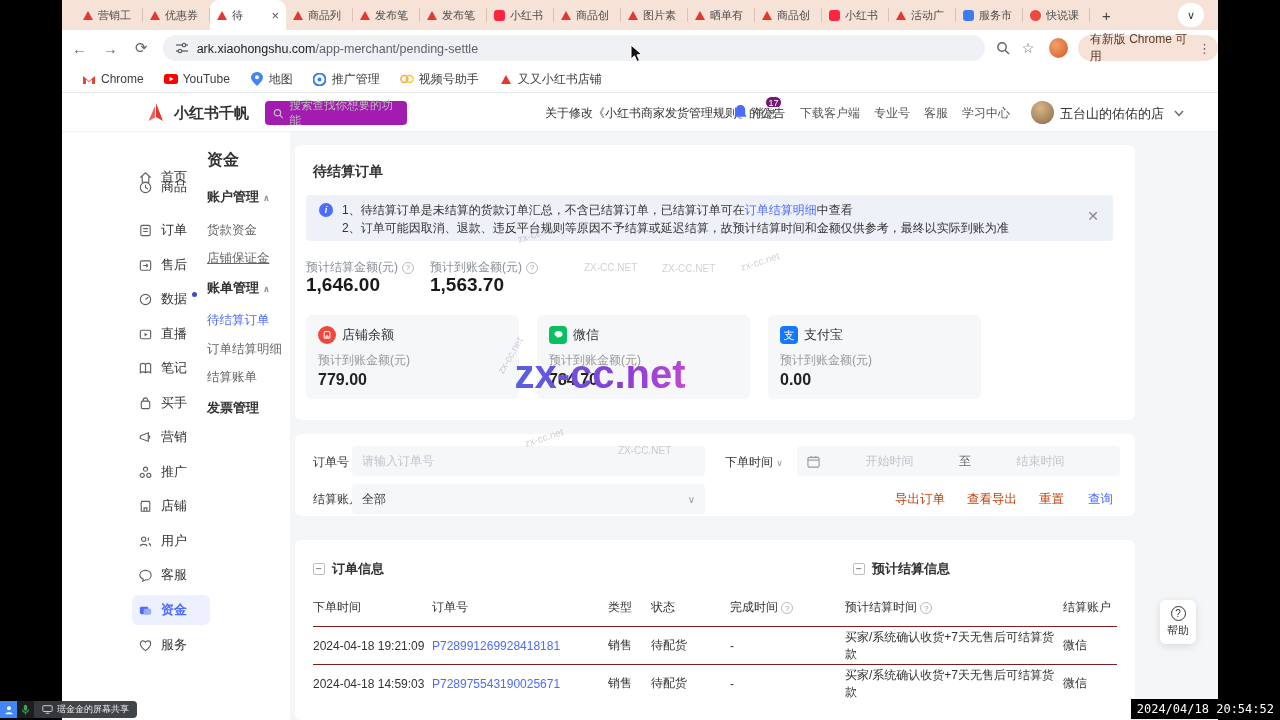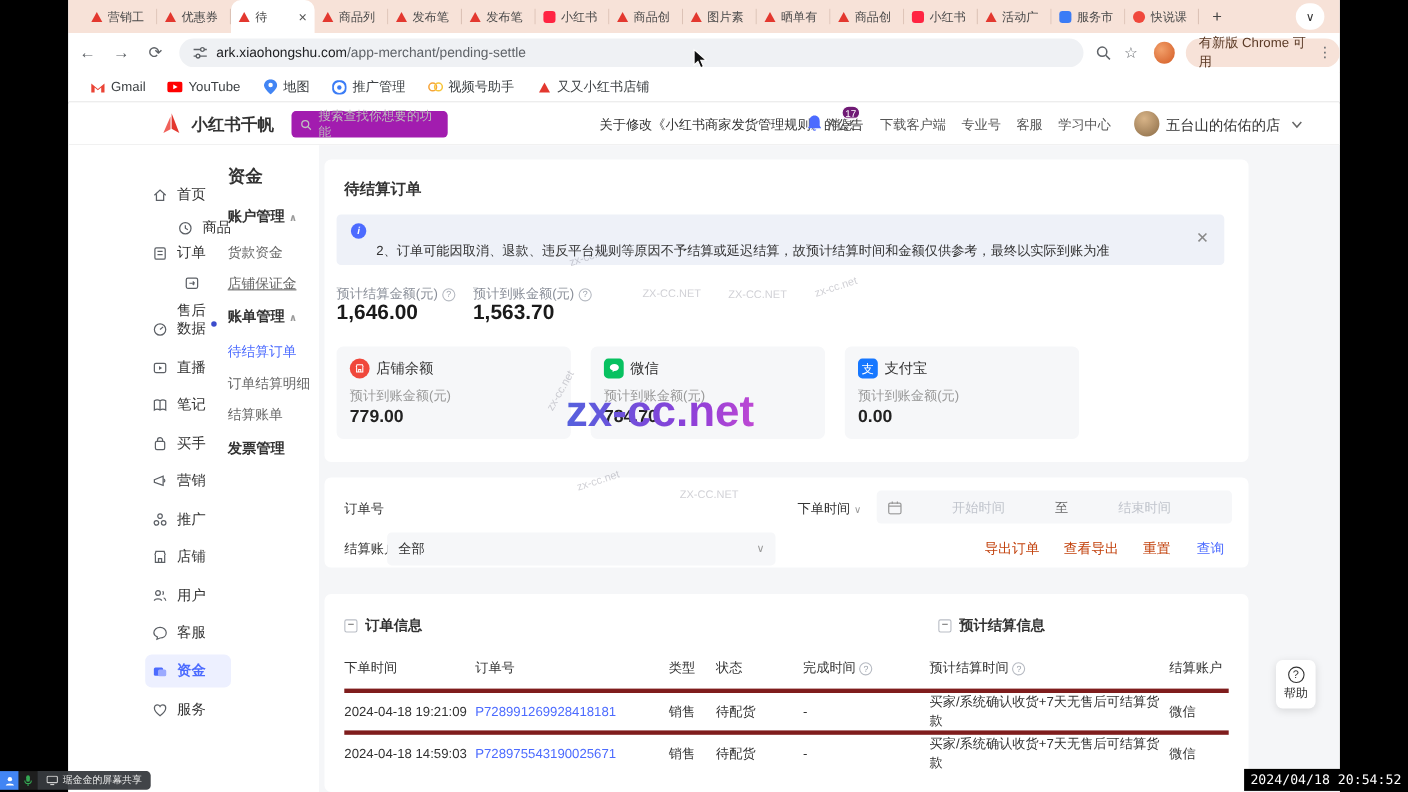--- a/index.html
+++ b/index.html
@@ -76,21 +76,21 @@
   .fsel{position:absolute;height:30px;background:#F6F7F9;border-radius:4px;display:flex;align-items:center;padding:0 10px;font-size:12px;color:#333;cursor:pointer;}
   .fsel .chev{margin-left:auto;color:#999;font-size:10px;}
   .daterange{position:absolute;left:502px;top:12px;width:323px;height:30px;background:#F6F7F9;border-radius:4px;display:flex;align-items:center;padding:0 10px;font-size:12px;color:#c0c4cc;}
   .txtbtn{position:absolute;top:57px;font-size:12.5px;color:#c2410c;cursor:pointer;white-space:nowrap;}
   .txtbtn.blue{color:#4C6BFF;}
   
   .grp{position:absolute;top:20px;display:flex;align-items:center;gap:7px;font-size:13px;font-weight:bold;color:#333;}
   .collapse-ico{width:12px;height:12px;border:1px solid #b9bdc5;border-radius:2px;color:#888;font-size:10px;line-height:10px;text-align:center;cursor:pointer;}
   .thead,.trow{position:absolute;left:18px;width:804px;display:flex;align-items:center;font-size:12px;}
   .thead{top:52px;height:30px;color:#333;}
-  .trow{height:38px;color:#333;border-top:4px solid #7f1d1d;}
+  .trow{height:38px;color:#333;border-top:1px solid #7f1d1d;}
   .c1{width:119px;}.c2{width:176px;}.c3{width:43px;}.c4{width:79px;}.c5{width:115px;}.c6{width:218px;}.c7{width:54px;}
   .ordlink{color:#4C6BFF;cursor:pointer;}
   
   .wm-title{position:absolute;left:455px;top:310px;width:340px;text-align:center;font-size:47px;font-weight:bold;letter-spacing:3px;background:linear-gradient(95deg,#e54fd0 5%,#8b3fd8 45%,#2f6fe0 95%);-webkit-background-clip:text;background-clip:text;color:transparent;pointer-events:none;z-index:30;}
   .wm-url{position:absolute;left:408px;top:352px;width:260px;text-align:center;font-size:40px;font-weight:bold;background:linear-gradient(95deg,#3f6fe0,#8b3fd8 60%,#e54fd0);-webkit-background-clip:text;background-clip:text;color:transparent;pointer-events:none;z-index:30;}
   .wm-s{position:absolute;font-size:10px;color:rgba(100,100,115,.30);pointer-events:none;z-index:29;white-space:nowrap;}
   
   .help-btn{position:absolute;left:1098px;top:600px;width:36px;height:44px;background:#fff;border-radius:6px;box-shadow:0 2px 8px rgba(0,0,0,.12);display:flex;flex-direction:column;align-items:center;justify-content:center;gap:2px;cursor:pointer;z-index:40;}
   .help-q{width:15px;height:15px;border:1.3px solid #333;border-radius:50%;font-size:10px;display:flex;align-items:center;justify-content:center;color:#333;}
   .help-txt{font-size:11px;color:#333;}
@@ -202,21 +202,21 @@
     </div>
   </div>
 
   <div class="bookmarks">
     <div class="bm">
         <span class="bm-ico">
           <svg width="14" height="11" viewBox="0 0 14 11">
             <path d="M1 10 V2 L7 7 L13 2 V10 H10 V5.5 L7 8 L4 5.5 V10 Z" fill="#EA4335"></path>
           </svg>
         </span>
-        <span>Gmail</span>
+        <span>Chrome</span>
       </div>
     <div class="bm">
         <span class="bm-ico">
           <svg width="14" height="10" viewBox="0 0 14 10">
             <rect x="0" y="0" width="14" height="10" rx="2.5" fill="#FF0000"></rect>
             <path d="M5.5 2.8 L9.5 5 L5.5 7.2 Z" fill="#fff"></path>
           </svg>
         </span>
         <span>YouTube</span>
       </div>
@@ -286,35 +286,35 @@
       </svg>
   </div>
 
   <div class="sidebar">
     <div class="snav" style="top:30px;">
         <svg width="15" height="15" viewBox="0 0 16 16">
           <path d="M2.5 8 L8 3 L13.5 8 M4.5 7 V13 H11.5 V7" fill="none" stroke="#5c6066" stroke-width="1.2"></path>
         </svg>
         <span>首页</span>
       </div>
-    <div class="snav" style="top:60px;justify-content:flex-end;">
+    <div class="snav" style="top:40px;">
         <svg width="15" height="15" viewBox="0 0 16 16">
           <circle cx="8" cy="8" r="5.5" fill="none" stroke="#5c6066" stroke-width="1.2"></circle>
           <path d="M8 5 V8 L10.5 9.5" fill="none" stroke="#5c6066" stroke-width="1.2"></path>
         </svg>
         <span>商品</span>
       </div>
     <div class="snav" style="top:83px;">
         <svg width="15" height="15" viewBox="0 0 16 16">
           <rect x="3" y="2.5" width="10" height="11" rx="1.5" fill="none" stroke="#5c6066" stroke-width="1.2"></rect>
           <path d="M5.5 6 H10.5 M5.5 9 H10.5" stroke="#5c6066" stroke-width="1.2"></path>
         </svg>
         <span>订单</span>
       </div>
-    <div class="snav" style="top:118px;flex-direction:column;">
+    <div class="snav" style="top:118px;">
         <svg width="15" height="15" viewBox="0 0 16 16">
           <rect x="2.5" y="3" width="11" height="10" rx="1.5" fill="none" stroke="#5c6066" stroke-width="1.2"></rect>
           <path d="M5.5 8 H10.5 M10.5 8 L8.8 6.3 M10.5 8 L8.8 9.7" fill="none" stroke="#5c6066" stroke-width="1.2"></path>
         </svg>
         <span>售后</span>
       </div>
     <div class="snav" style="top:152px;">
         <svg width="15" height="15" viewBox="0 0 16 16">
           <circle cx="8" cy="8" r="5.5" fill="none" stroke="#5c6066" stroke-width="1.2"></circle>
           <path d="M8 8 L11 5.5" stroke="#5c6066" stroke-width="1.2"></path>
@@ -402,20 +402,21 @@
     <div class="submenu-item" style="top:237px;">结算账单</div>
     <div class="submenu-item bold" style="top:267px;">发票管理</div>
   </div>
 
   <div class="main">
 
     <div class="card" style="left:5px;top:13px;width:840px;height:275px;">
       <div class="abs" style="left:18px;top:18px;font-size:14px;font-weight:bold;color:#333;">待结算订单</div>
       <div class="notice">
         <span class="info-i">i</span>
+        <div class="line" style="top:7px;"><span>1、待结算订单是未结算的货款订单汇总，不含已结算订单，已结算订单可在</span><span class="link">订单结算明细</span><span>中查看</span></div>
         <div class="line" style="top:25px;">2、订单可能因取消、退款、违反平台规则等原因不予结算或延迟结算，故预计结算时间和金额仅供参考，最终以实际到账为准</div>
         <div class="x-close">✕</div>
       </div>
       <div class="stat-label" style="left:11px;">
           <span>预计结算金额(元)</span>
           <span class="qmark">?</span>
         </div>
       <div class="stat-value" style="left:11px;">1,646.00</div>
       <div class="stat-label" style="left:135px;">
           <span>预计到账金额(元)</span>
@@ -452,20 +453,21 @@
             <span class="acct-ico" style="background:#1677FF;border-radius:4px;font-size:11px;">支</span>
             <span>支付宝</span>
           </div>
         <div class="acct-label">预计到账金额(元)</div>
         <div class="acct-value">0.00</div>
       </div>
     </div>
 
     <div class="card" style="left:5px;top:302px;width:840px;height:82px;">
       <div class="flabel" style="left:18px;top:20px;">订单号</div>
+      <input class="finput" style="left: 57px; top: 12px; width: 353px;" placeholder="请输入订单号">
       <div class="flabel" style="left:430px;top:20px;"><span>下单时间</span> <span style="color:#999;font-size:9px;">∨</span></div>
       <div class="daterange">
         <svg width="13" height="13" viewBox="0 0 14 14">
             <rect x="1" y="2.5" width="12" height="10.5" rx="1.5" fill="none" stroke="#999" stroke-width="1.2"></rect>
             <line x1="1" y1="5.5" x2="13" y2="5.5" stroke="#999" stroke-width="1.2"></line>
             <line x1="4.5" y1="1" x2="4.5" y2="3.5" stroke="#999" stroke-width="1.2"></line>
             <line x1="9.5" y1="1" x2="9.5" y2="3.5" stroke="#999" stroke-width="1.2"></line>
           </svg>
         <span style="flex:1;text-align:center;">开始时间</span>
         <span style="color:#666;">至</span>

